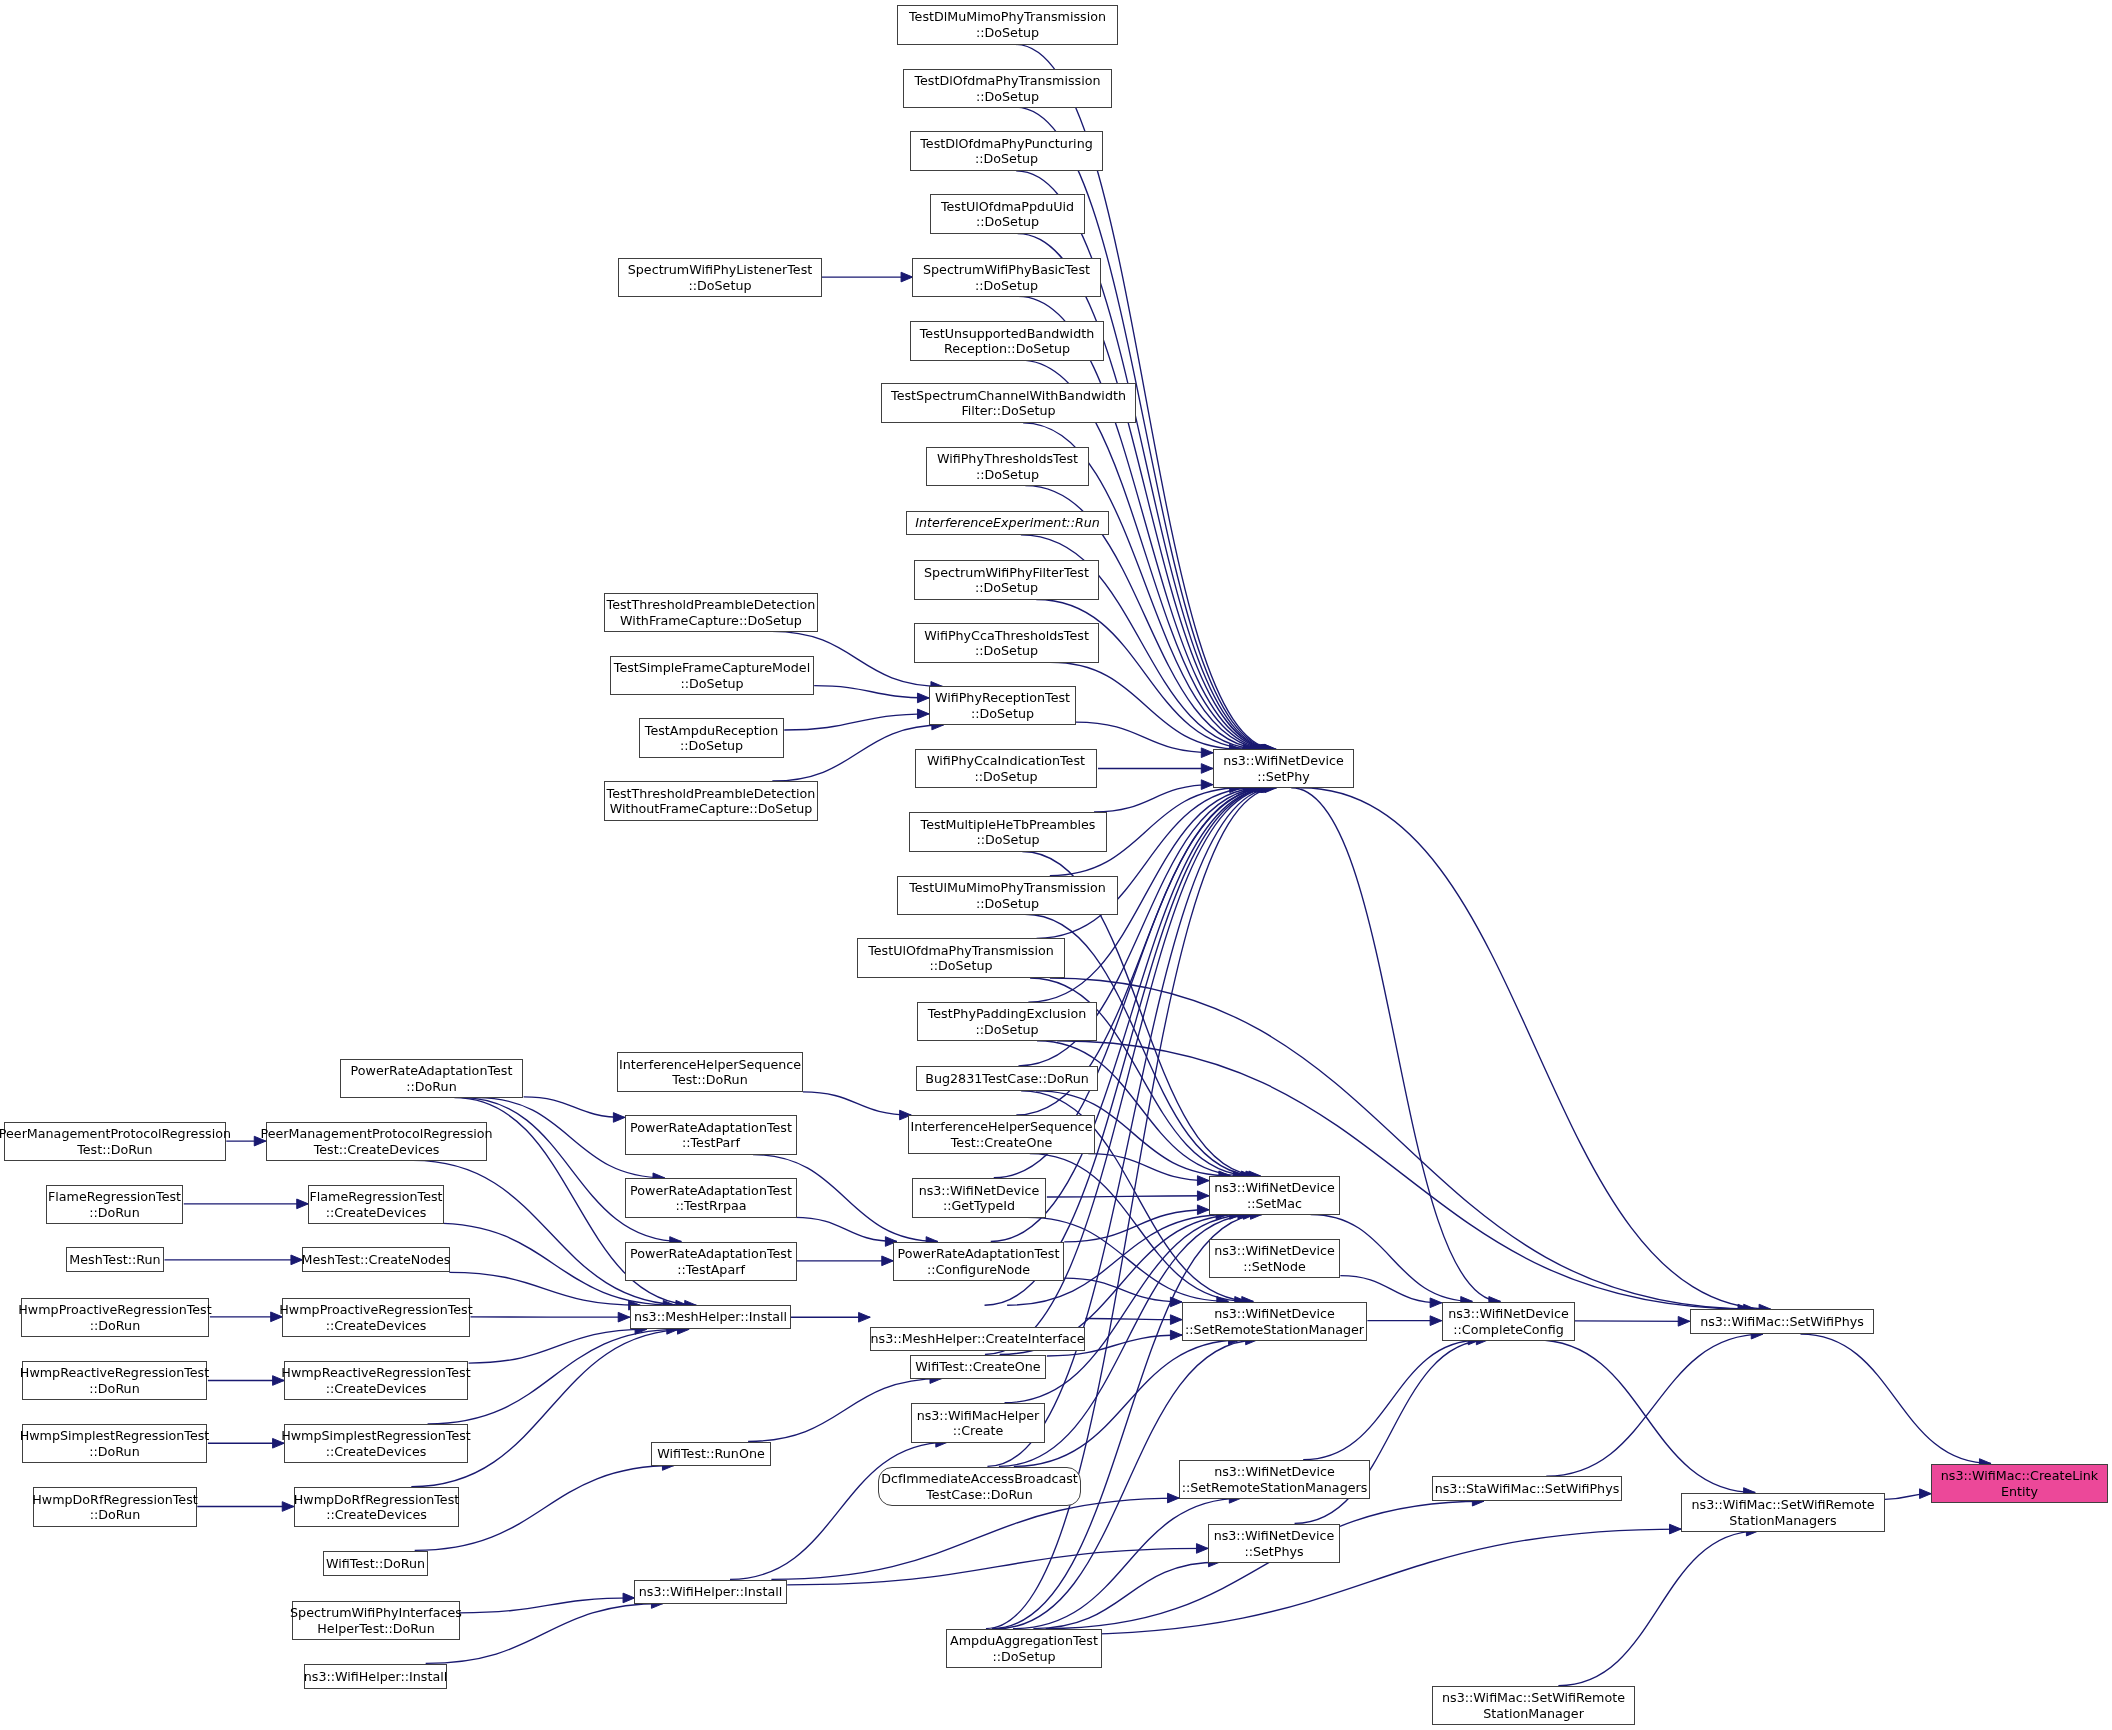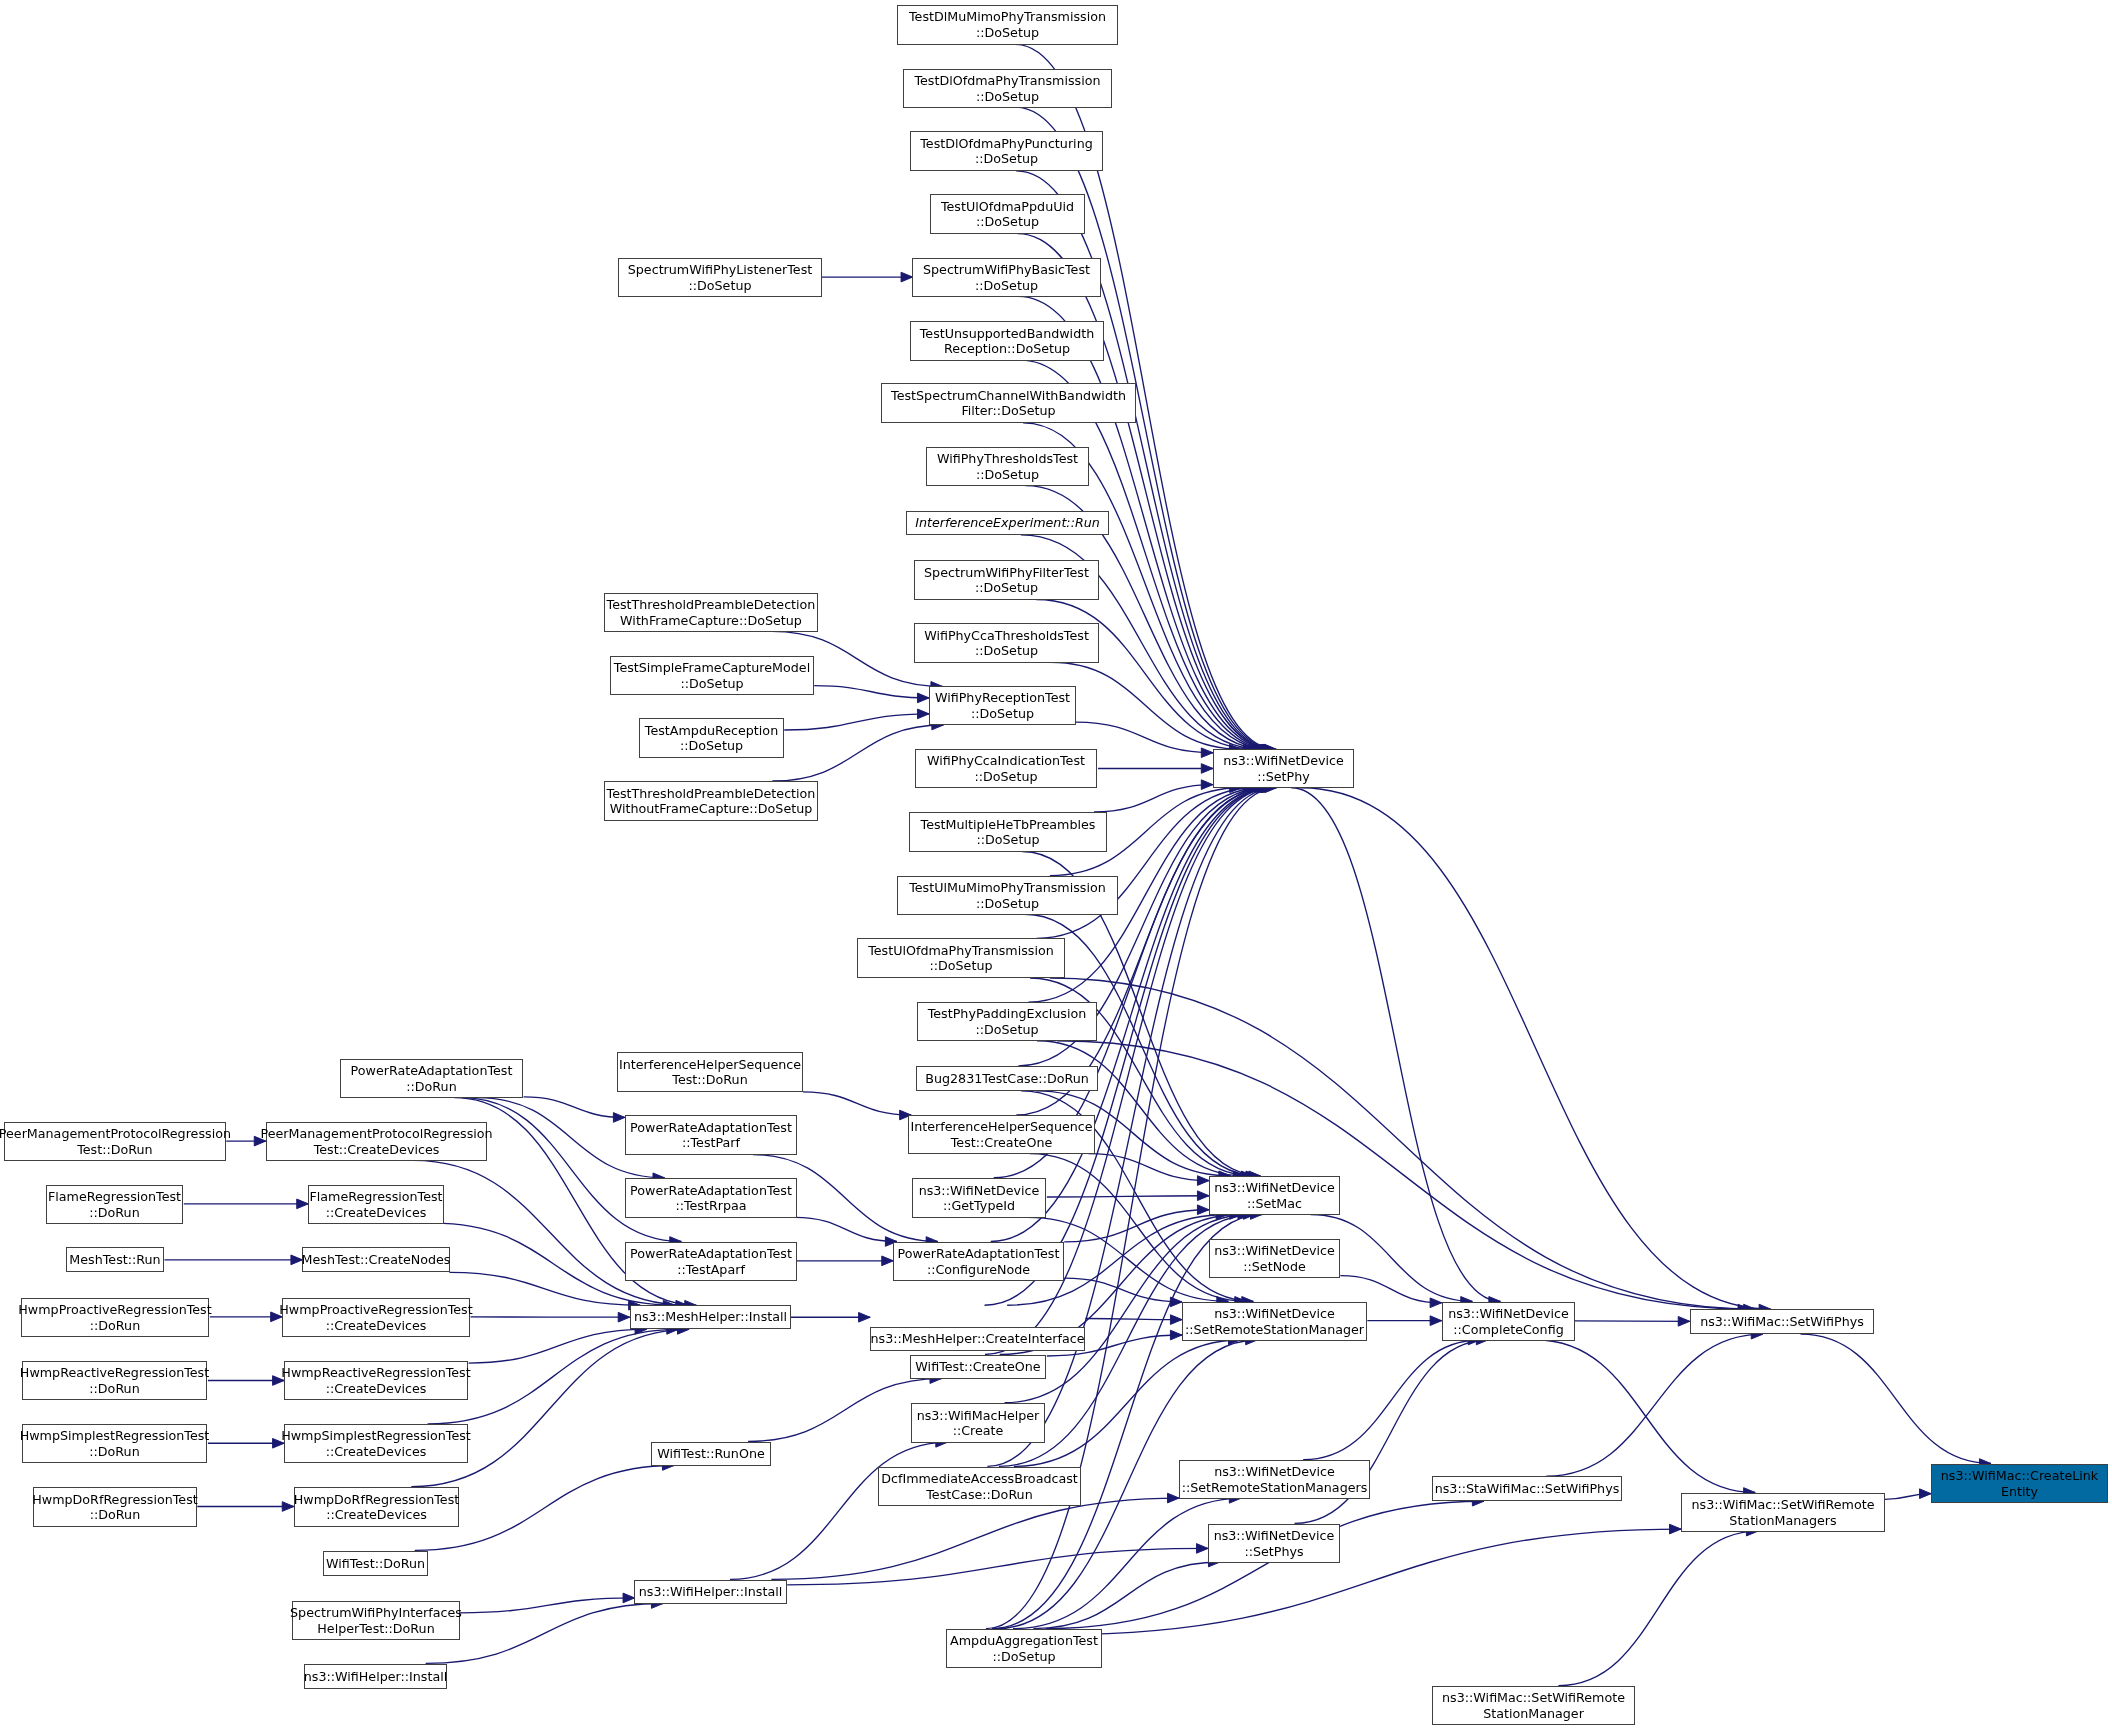--- a/index.html
+++ b/index.html
@@ -3,21 +3,21 @@
 <meta charset="utf-8">
 <style>
   html, body { margin:0; padding:0; background:#ffffff; }
   body { width:2113px; height:1730px; position:relative; overflow:hidden;
          font-family:"DejaVu Sans", sans-serif; }
   #edges { position:absolute; left:0; top:0; width:2113px; height:1730px; }
   .node { position:absolute; box-sizing:border-box; border:1.4px solid #404040;
           background:#ffffff; color:#000; font-size:12.7px; line-height:15.4px;
           display:flex; align-items:center; justify-content:center; text-align:center;
           white-space:pre; cursor:pointer; }
-  .node.root { background:#0369a1; }
+  .node.root { background:#ec4899; }
   .edge { fill:none; stroke:#191970; stroke-width:1.4; }
   .arrow { fill:#191970; stroke:#191970; }
 </style>
 </head>
 <body>
 
 <svg id="edges" xmlns="http://www.w3.org/2000/svg" viewBox="0 0 2188 1792" width="2113" height="1730">
     <path d="M1864.6497005988024,1382 C1963.3443113772455,1382 1963.3443113772455,1516 2062.038922155689,1516" class="edge"></path>
     <polygon points="2062.038922155689,1516 2050.038922155689,1521 2050.038922155689,1511" class="arrow"></polygon>
     <path d="M1952,1553.0816326530612 C1976,1553.0816326530612 1976,1547.204081632653 2000,1547.204081632653" class="edge"></path>
@@ -302,21 +302,21 @@
 ::TestRrpaa</div>
   <div class="node" style="left:625px;top:1242px;width:172px;height:39px;">PowerRateAdaptationTest
 ::TestAparf</div>
   <div class="node" style="left:340px;top:1059px;width:183px;height:39px;">PowerRateAdaptationTest
 ::DoRun</div>
   <div class="node" style="left:870px;top:1305px;width:215px;height:24px;margin-top:22px;">ns3::MeshHelper::CreateInterface</div>
   <div class="node" style="left:630px;top:1305px;width:161px;height:24px;">ns3::MeshHelper::Install</div>
   <div class="node" style="left:910px;top:1355px;width:136px;height:24px;text-align:center;">WifiTest::CreateOne</div>
   <div class="node" style="left:911px;top:1403px;width:134px;height:40px;">ns3::WifiMacHelper
 ::Create</div>
-  <div class="node" style="left:878px;top:1467px;width:203px;height:39px;">DcfImmediateAccessBroadcast
+  <div class="node" style="left:878px;top:1467px;width:203px;height:39px;border-radius:14px;">DcfImmediateAccessBroadcast
 TestCase::DoRun</div>
   <div class="node" style="left:946px;top:1629px;width:156px;height:39px;">AmpduAggregationTest
 ::DoSetup</div>
   <div class="node" style="left:651px;top:1442px;width:120px;height:24px;">WifiTest::RunOne</div>
   <div class="node" style="left:634px;top:1580px;width:153px;height:24px;">ns3::WifiHelper::Install</div>
   <div class="node" style="left:323px;top:1551px;width:105px;height:25px;">WifiTest::DoRun</div>
   <div class="node" style="left:292px;top:1601px;width:168px;height:39px;">SpectrumWifiPhyInterfaces
 HelperTest::DoRun</div>
   <div class="node" style="left:304px;top:1664px;width:143px;height:25px;">ns3::WifiHelper::Install</div>
   <div class="node" style="left:266px;top:1122px;width:221px;height:39px;">PeerManagementProtocolRegression

